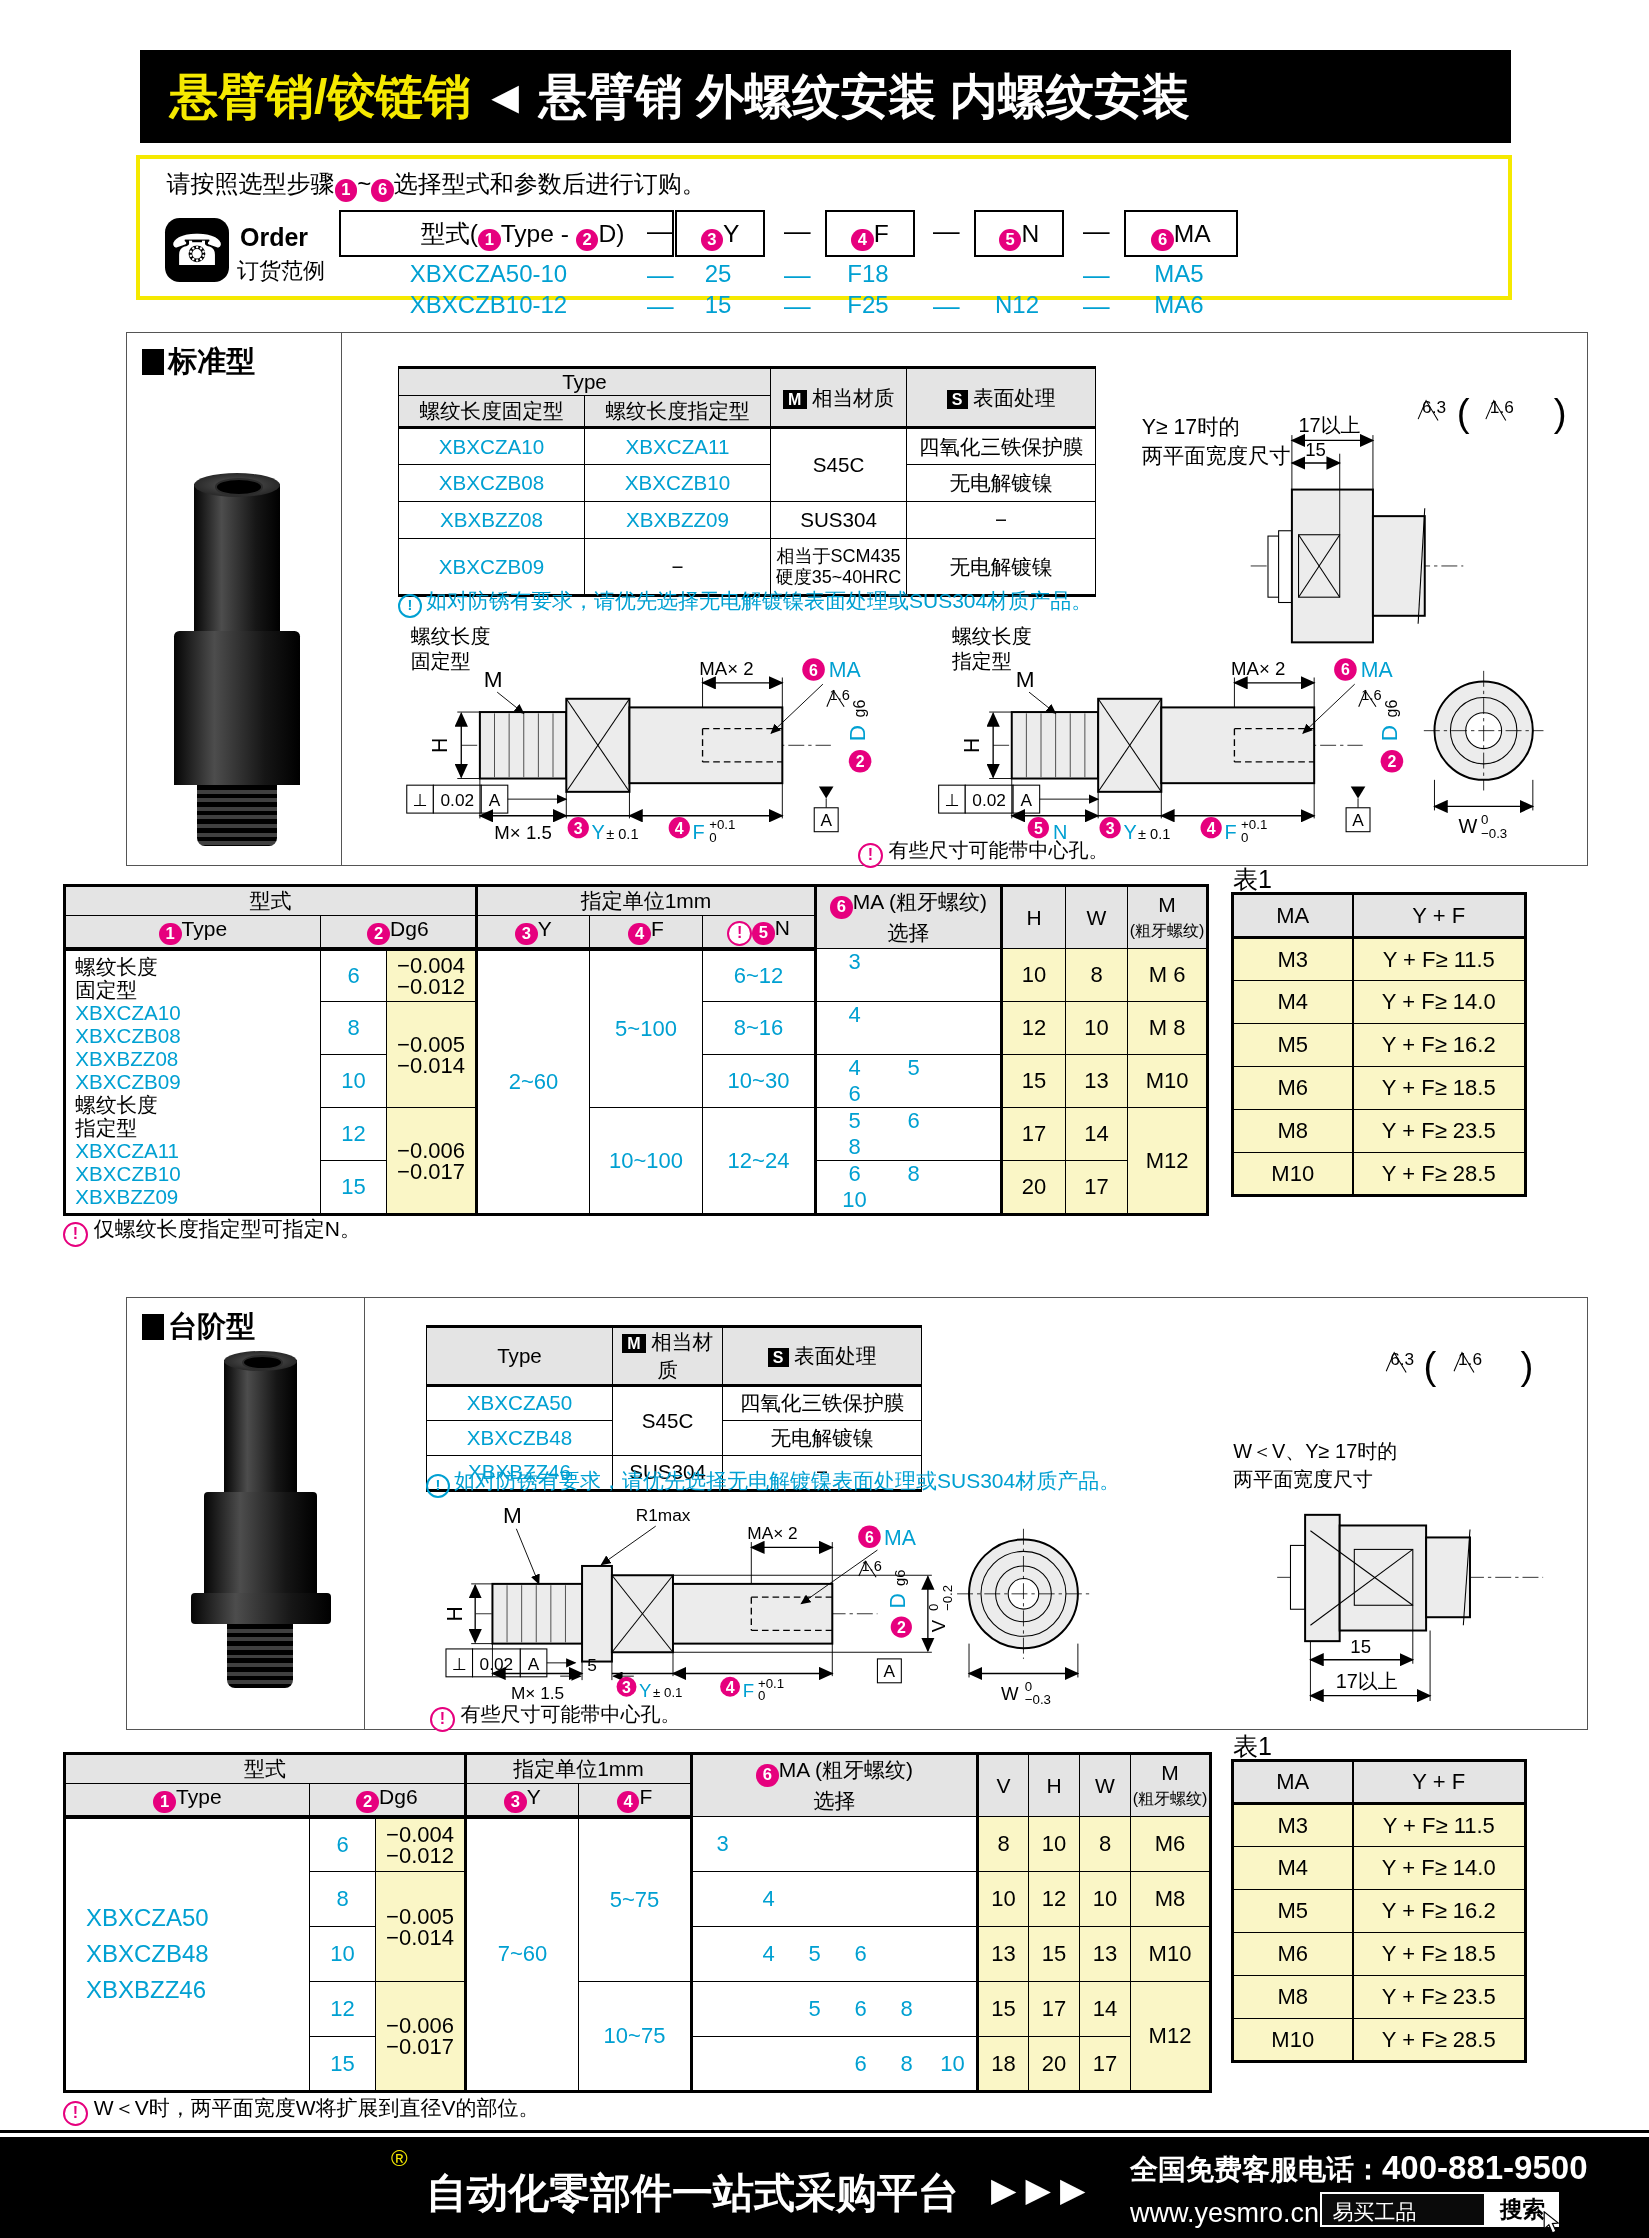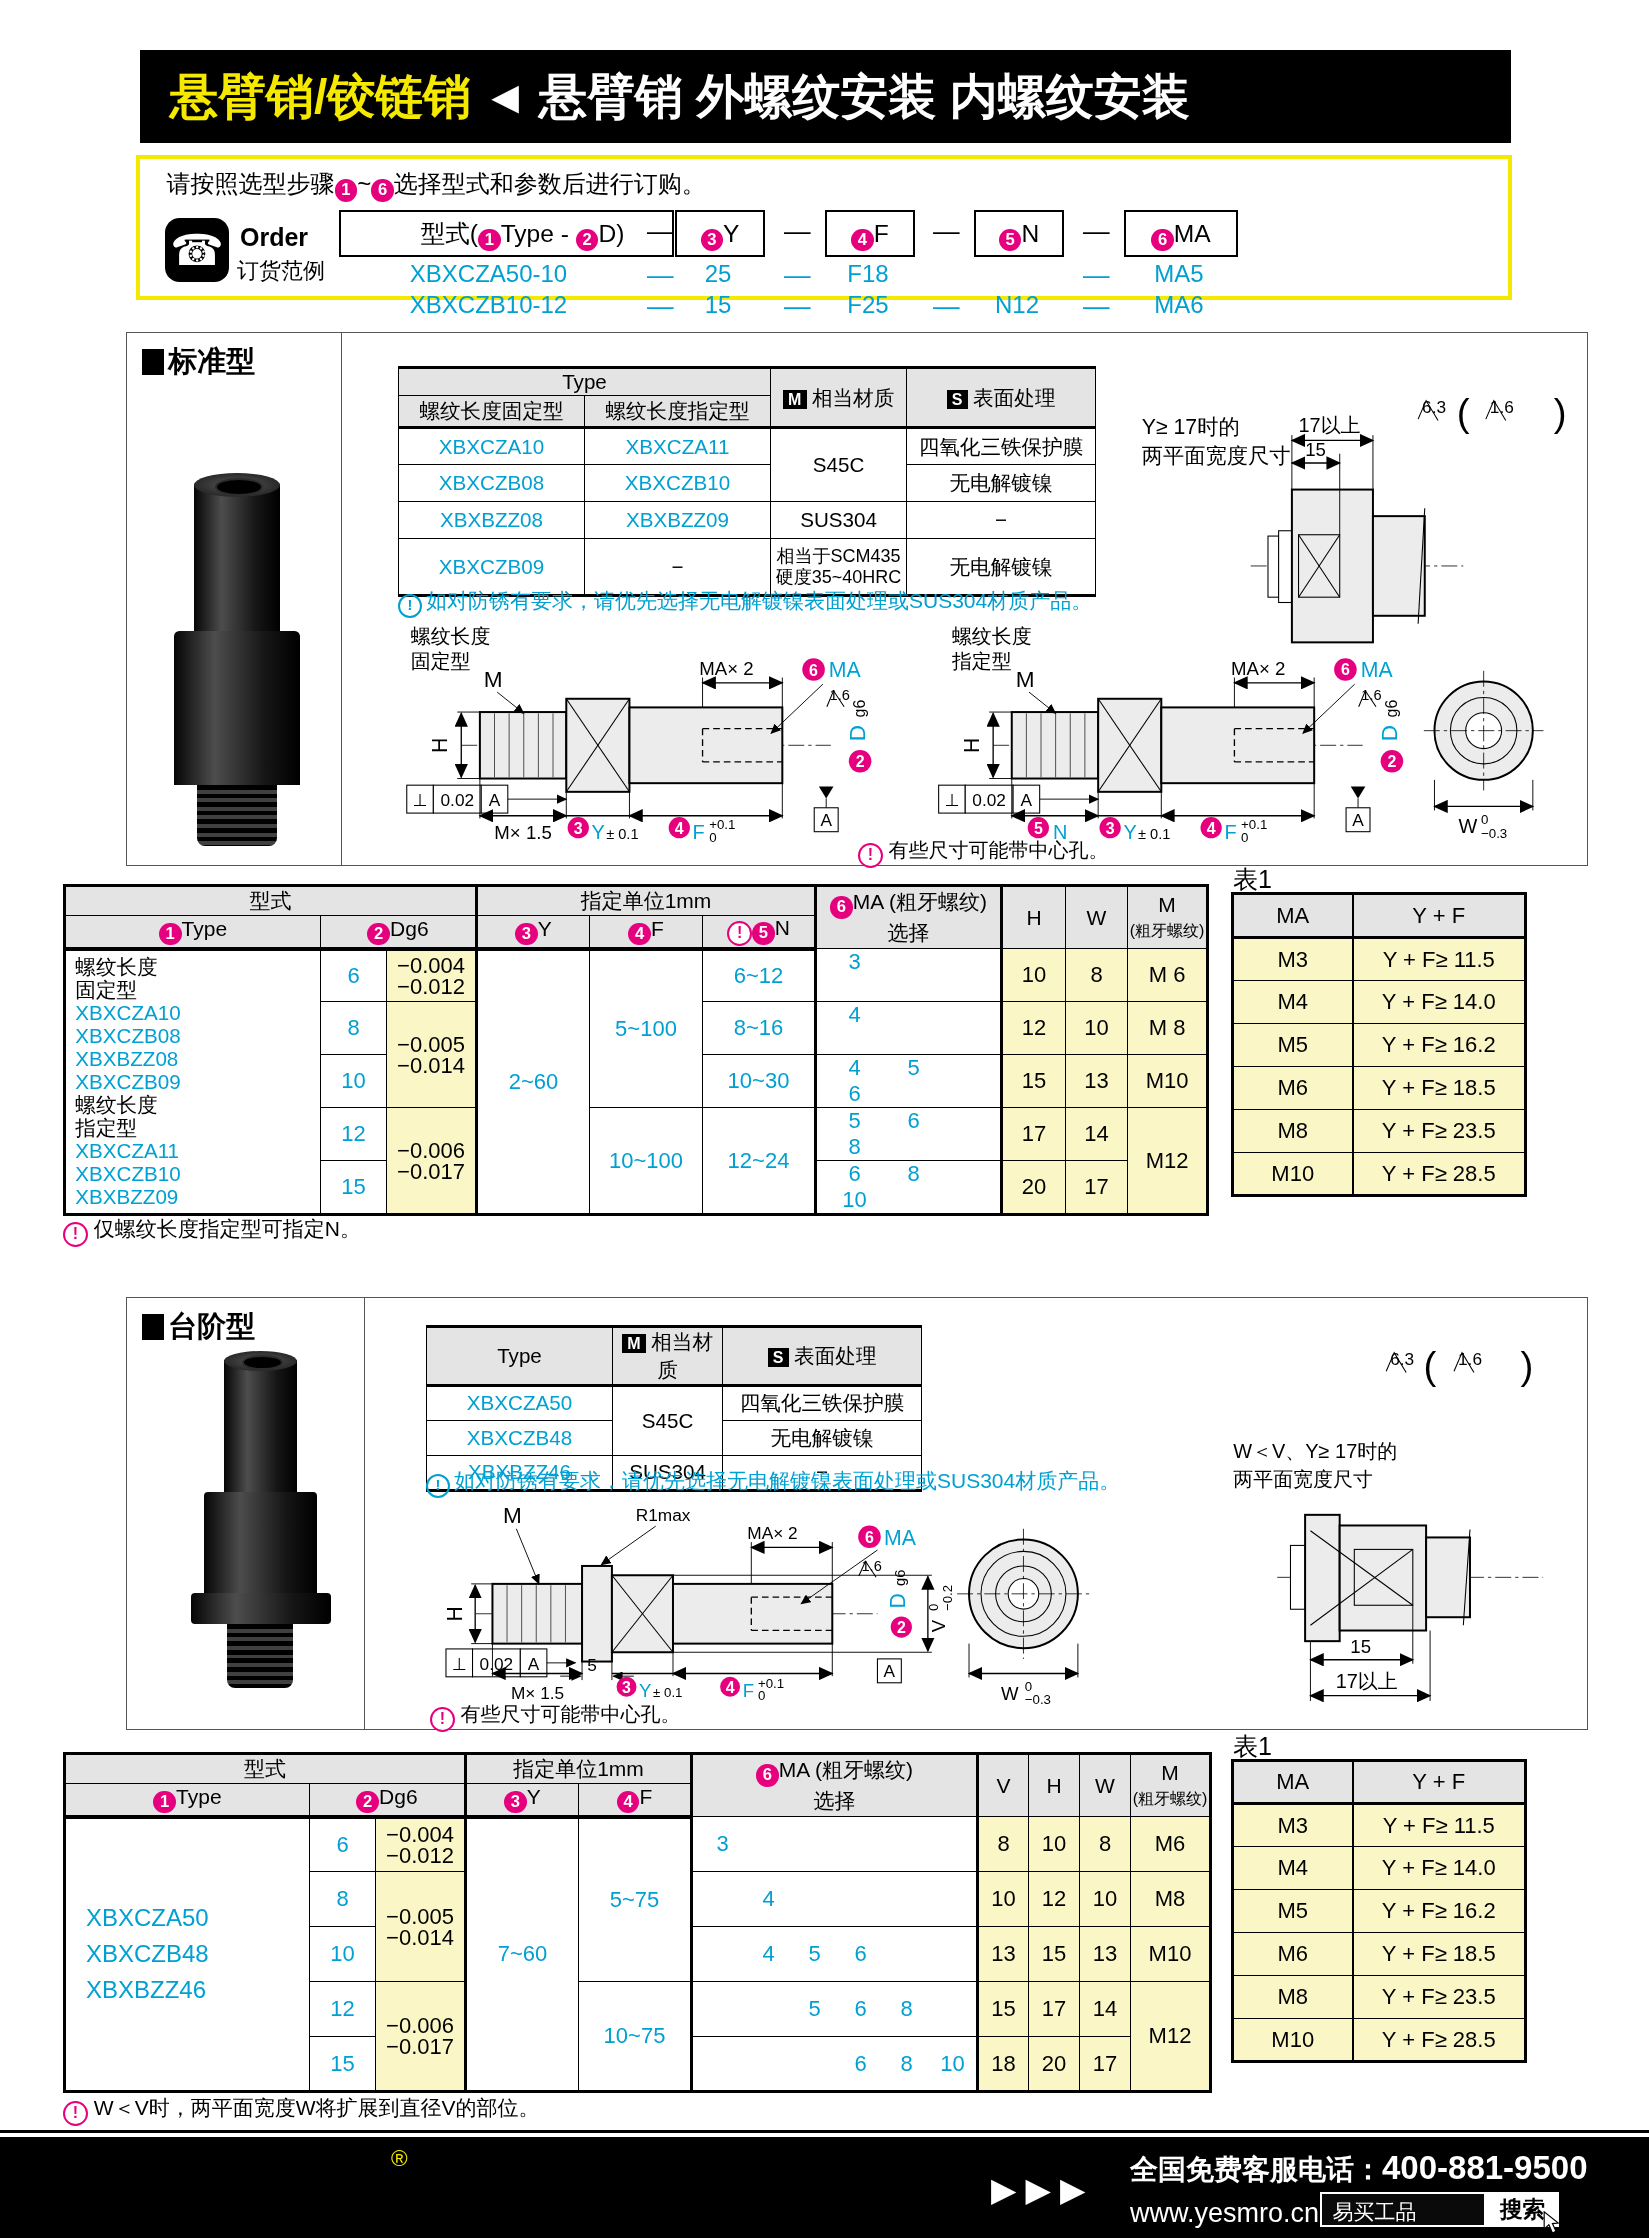--- a/index.html
+++ b/index.html
@@ -796,20 +796,21 @@
   <tr style="height:43px">
         <td class="yl">M10</td>
         <td class="yl">Y + F≥ 28.5</td>
       </tr>
 </tbody>
   </table>
 
 <div class="abs" style="left:0;top:2130px;width:1650px;height:2.7px;background:#000;"></div>
 <div class="abs ftr" style="left:0;top:2137px;width:1650px;height:102px;">
   <div class="abs" style="left:391px;top:9.3px;color:#F5E900;font-size:22.6px;">®</div>
+  <div class="abs" style="left:426px;top:29px;color:#fff;font-size:41px;font-weight:bold;">自动化零部件一站式采购平台</div>
   <div class="abs" style="left:991px;top:33px;color:#fff;font-size:33px;">▶ ▶ ▶</div>
   <div class="abs" style="left:1130px;top:12px;color:#fff;">
     <span style="font-size:28px;font-weight:bold;">全国免费客服电话：</span><span style="font-size:33px;font-weight:bold;">400-881-9500</span>
   </div>
   <div class="abs" style="left:1130px;top:61px;color:#fff;font-size:27px;text-align:right;">www.yesmro.cn</div>
   <div class="abs srch" style="left:1320px;top:55px;width:166px;height:35px;line-height:35px;padding-left:10.6px;box-sizing:border-box;">
     <span>易买工品</span>
   </div>
   <div class="abs sbtn" style="left:1486px;top:55px;width:73px;height:35px;line-height:35px;">
     <span>搜索</span>

